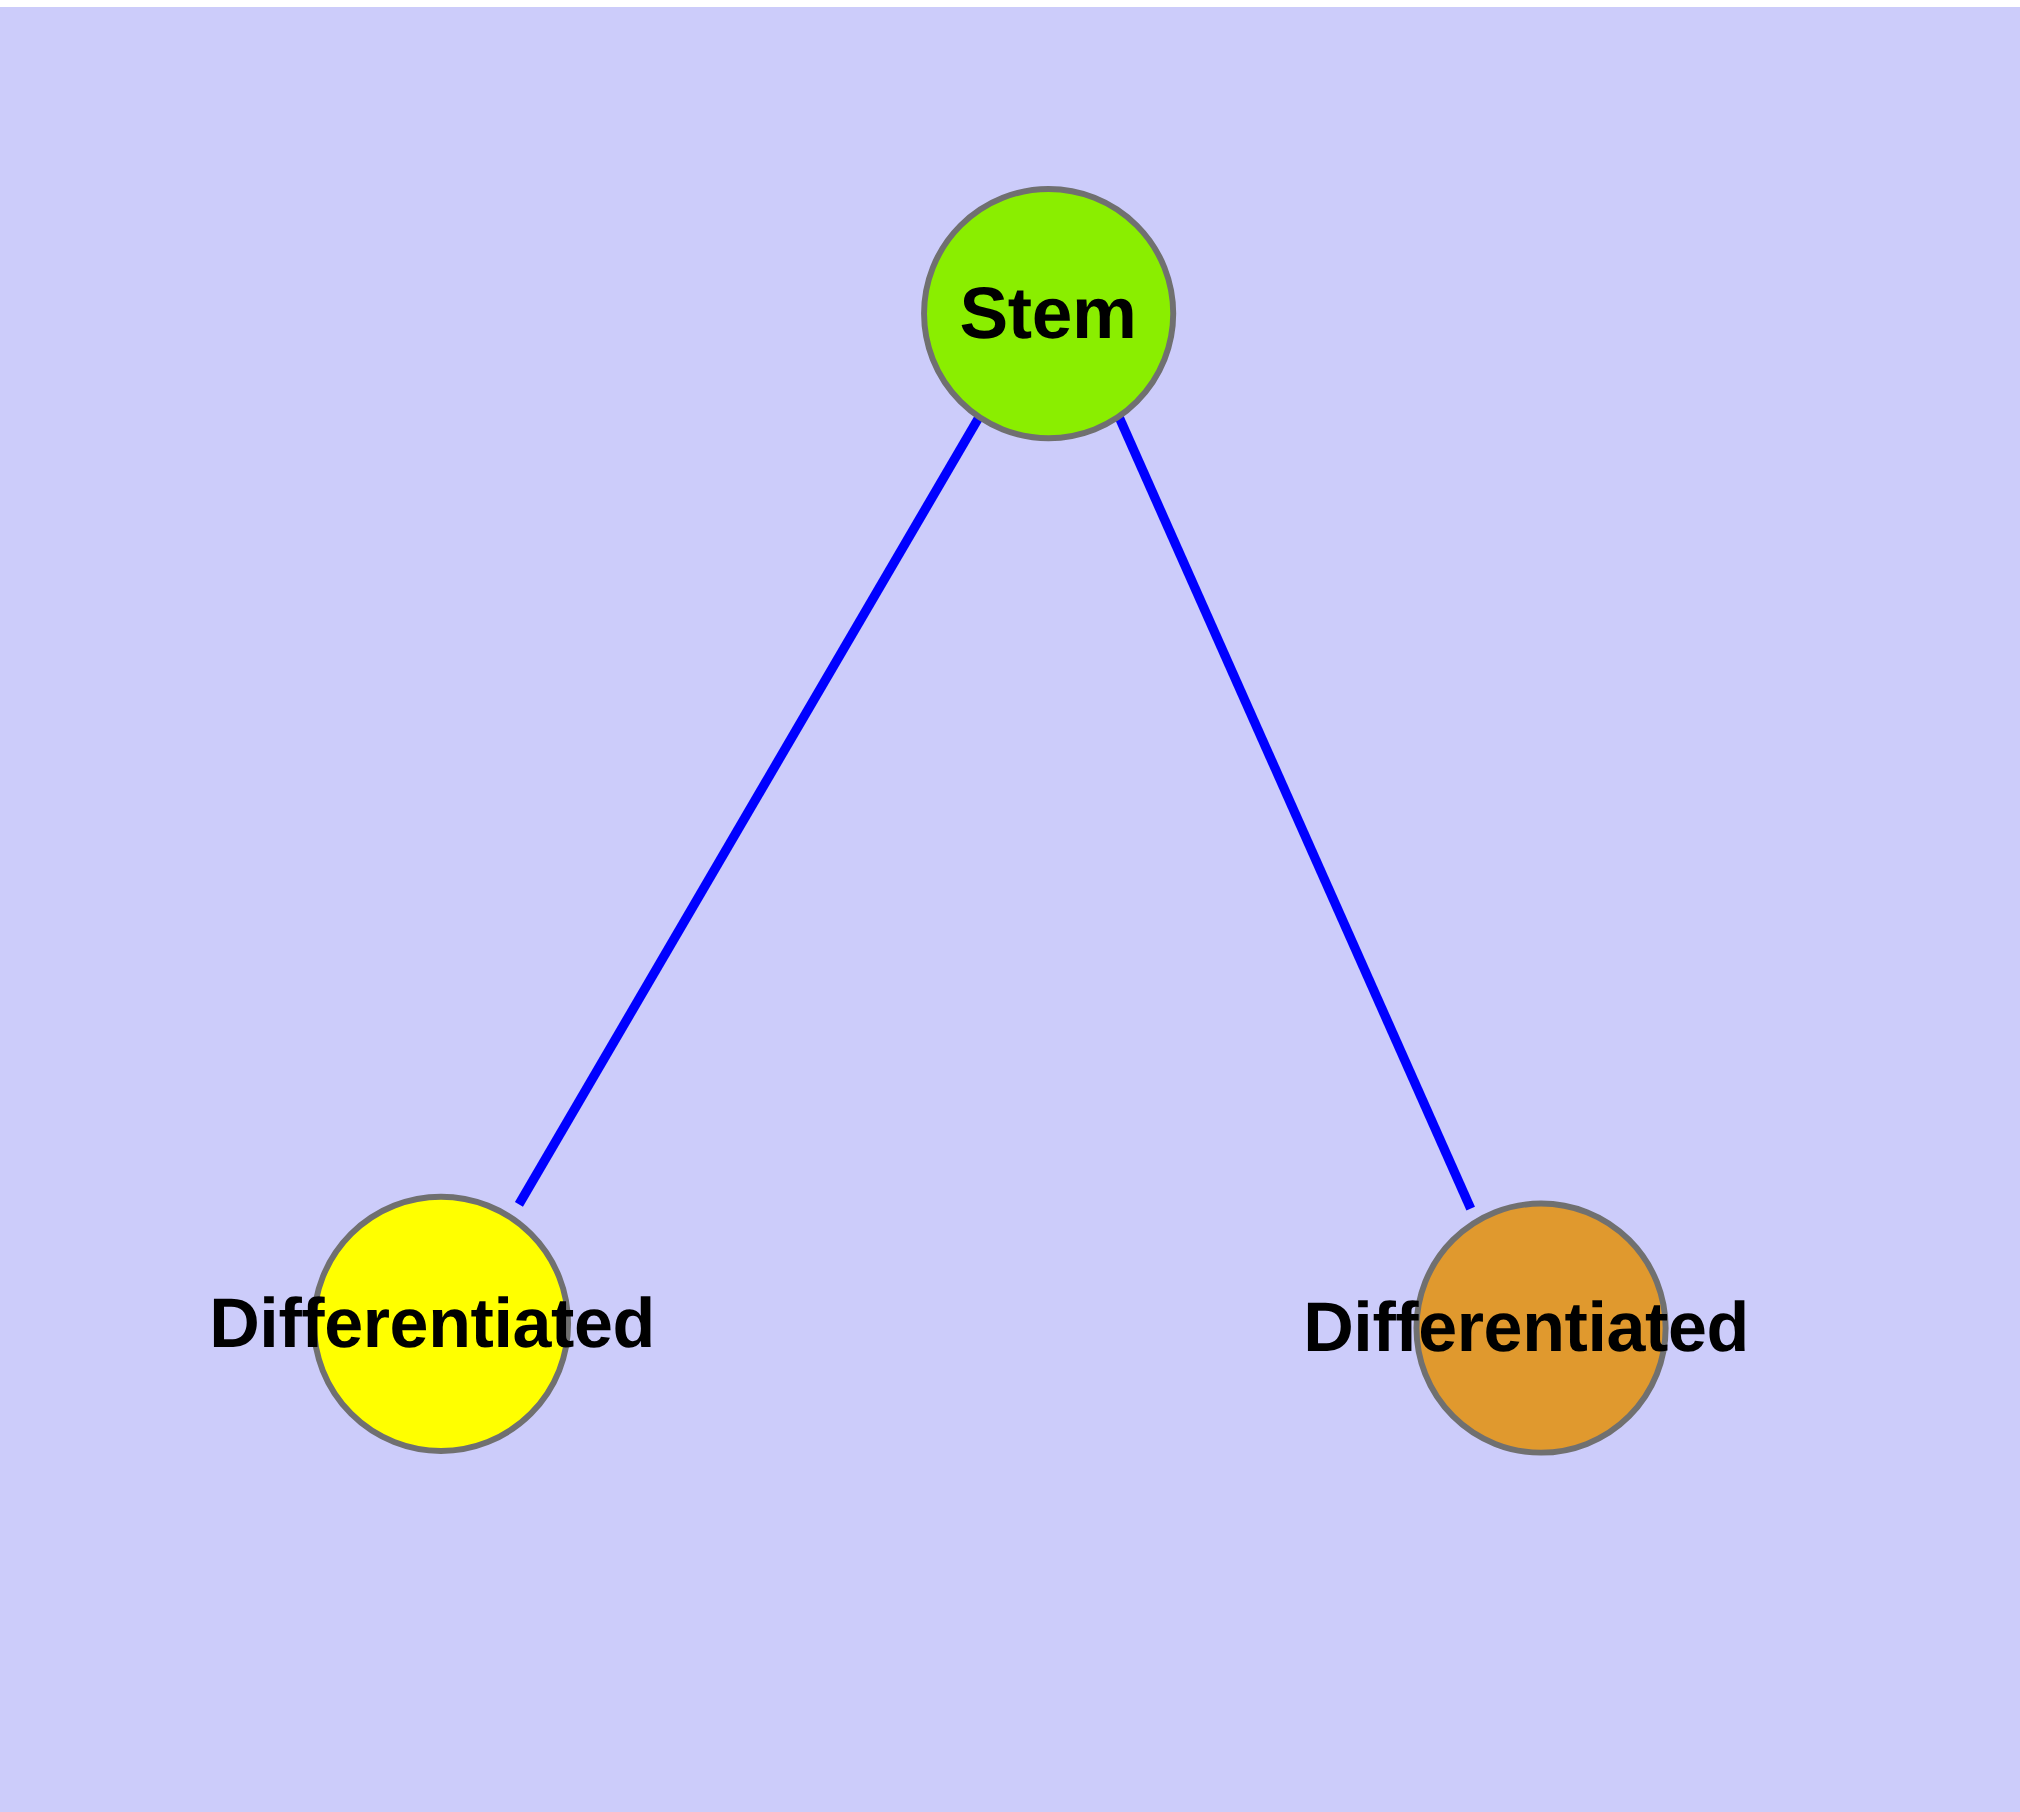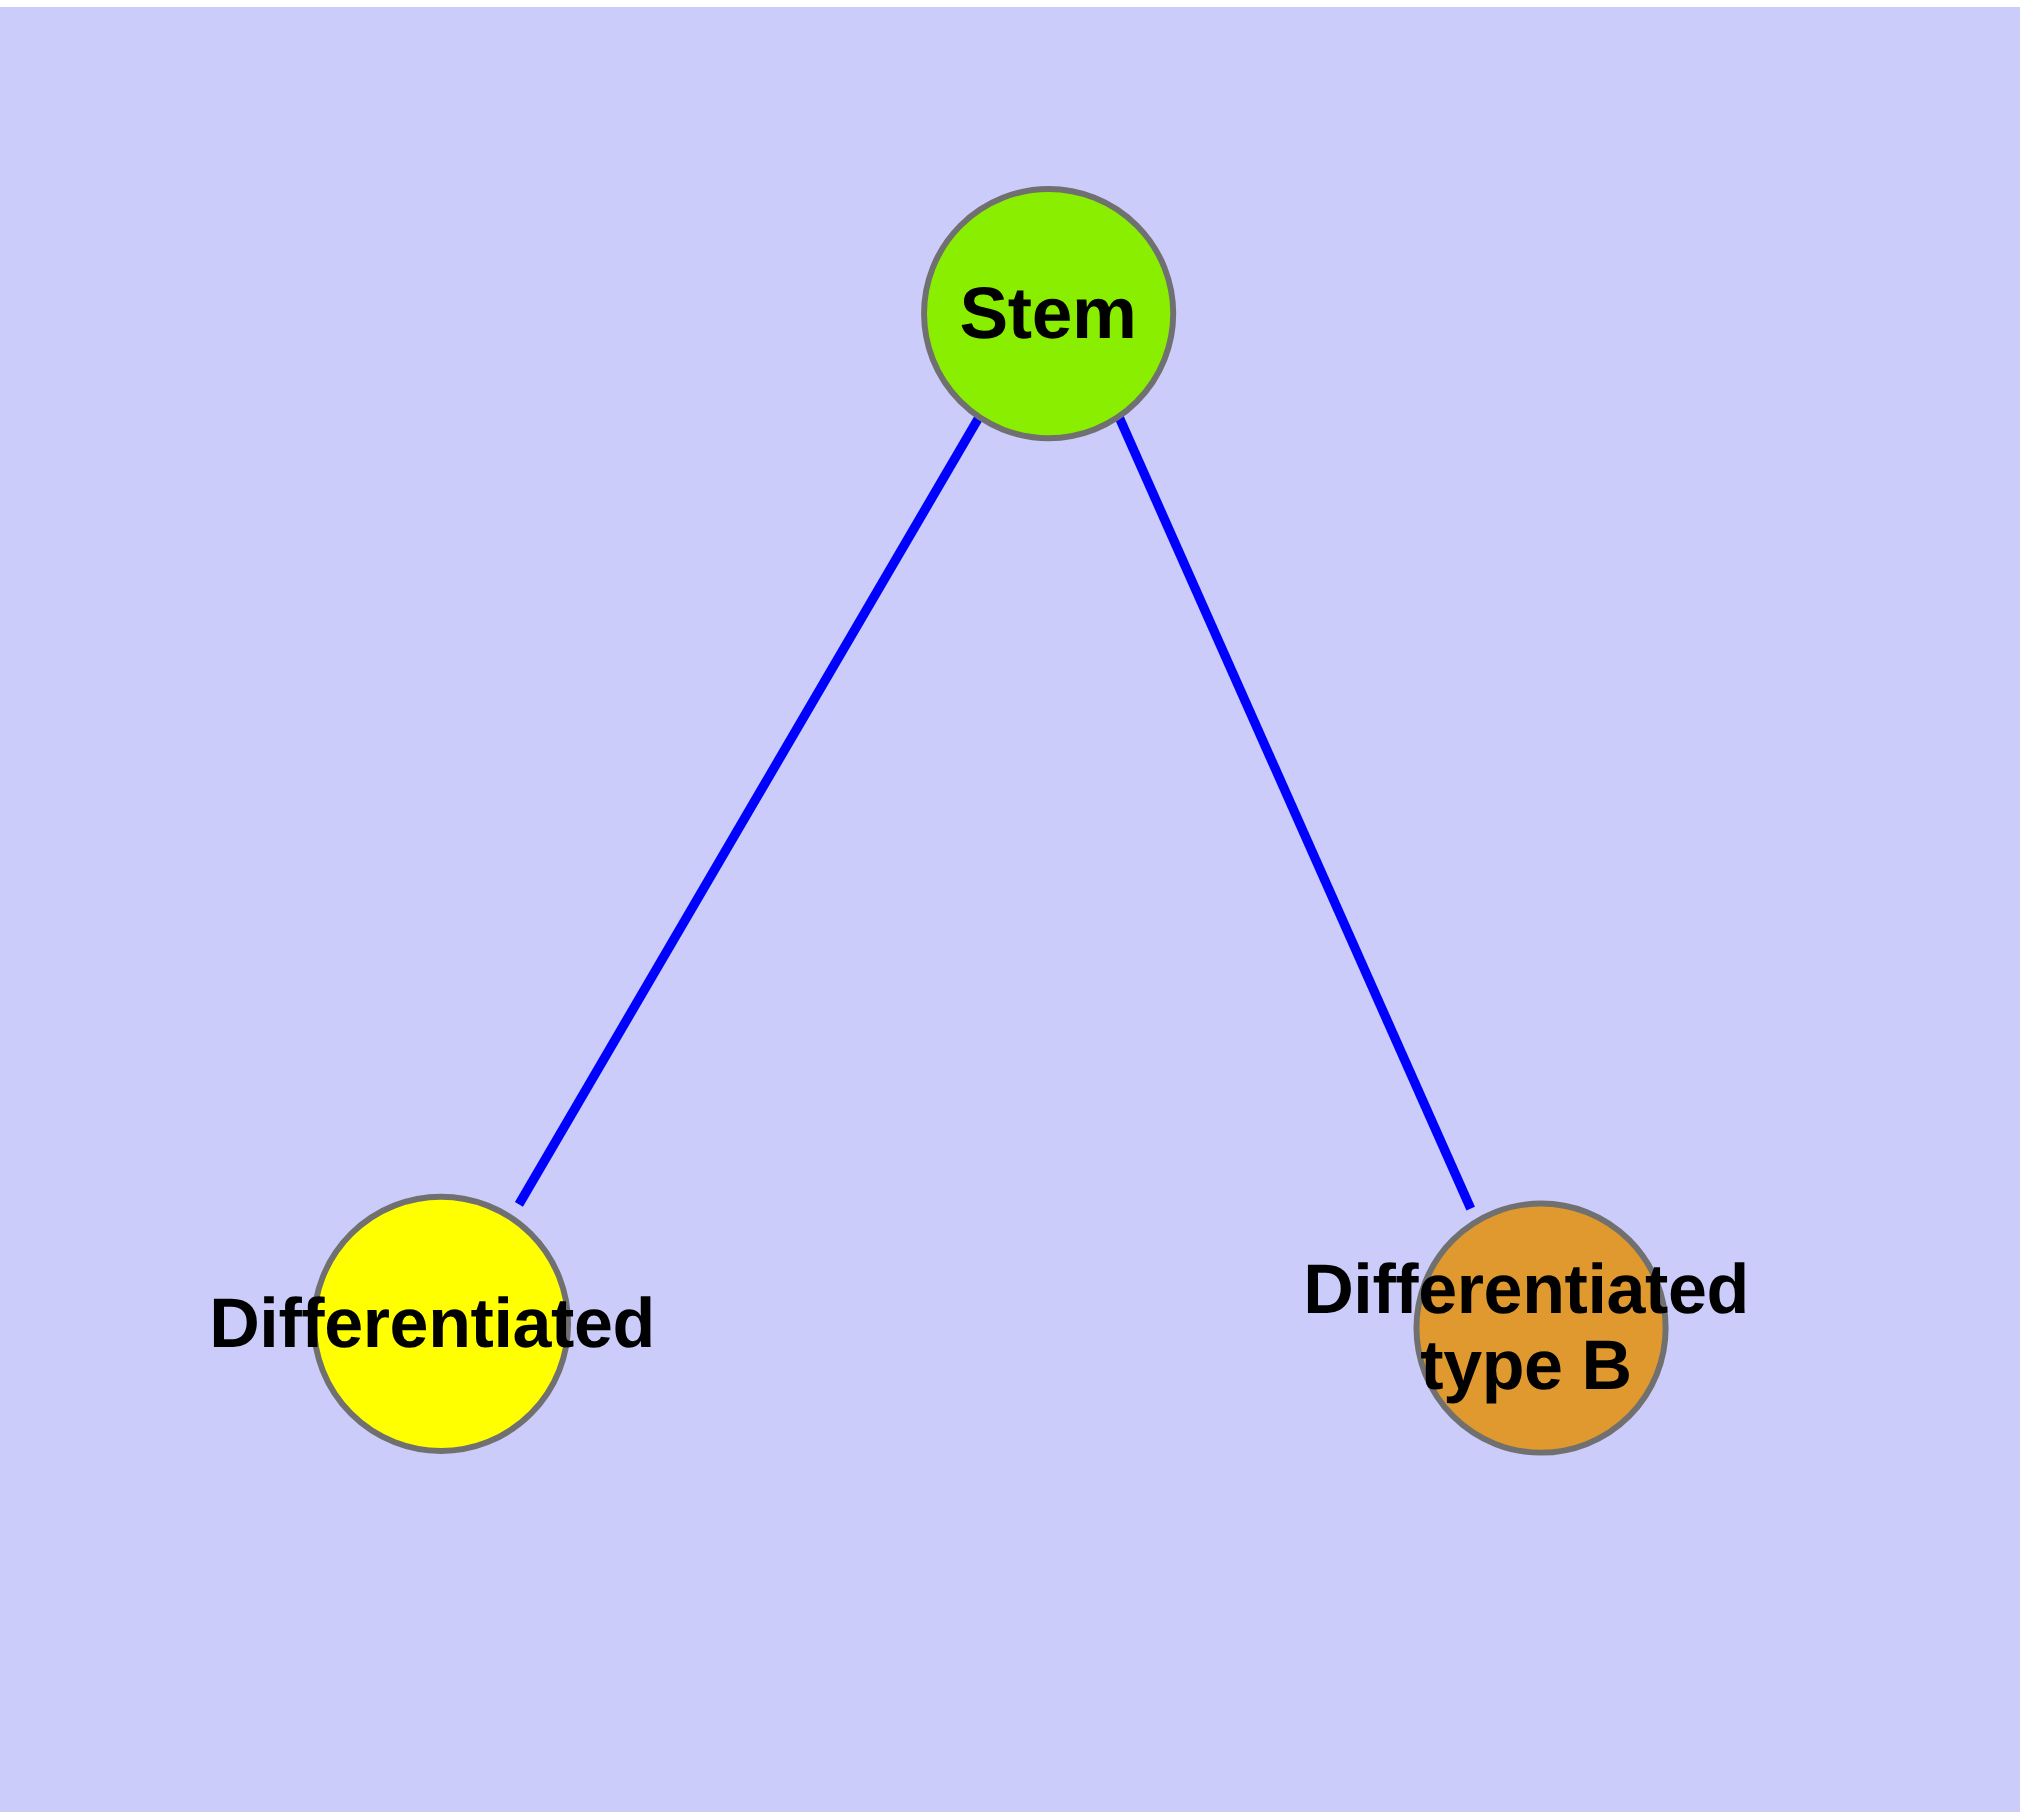--- a/index.html
+++ b/index.html
@@ -28,21 +28,21 @@
     position: absolute;
     left: 0;
     top: 0;
     width: 2021px;
     height: 1812px;
   }
   .node-label {
     position: absolute;
     color: #000000;
     font-weight: bold;
-    text-align: center;
+    text-align: left;
     line-height: 1.08;
     white-space: nowrap;
     letter-spacing: -0.4px;
     transform: translate(-50%, -50%);
     pointer-events: none;
     text-rendering: geometricPrecision;
   }
   #label-stem {
     font-size: 73px;
   }
@@ -75,17 +75,16 @@
   <div class="node-label" id="label-stem" style="left:1048px; top:314px;">
     <div>Stem</div>
   </div>
 
   <div class="node-label" id="label-diff-a" style="left:432px; top:1324px;">
     <div>Differentiated</div>
   </div>
 
   <div class="node-label" id="label-diff-b" style="left:1526px; top:1328px;">
     <div>Differentiated</div>
-    <div>type B</div>
   </div>
 
 </div>
 
 
 </body></html>

